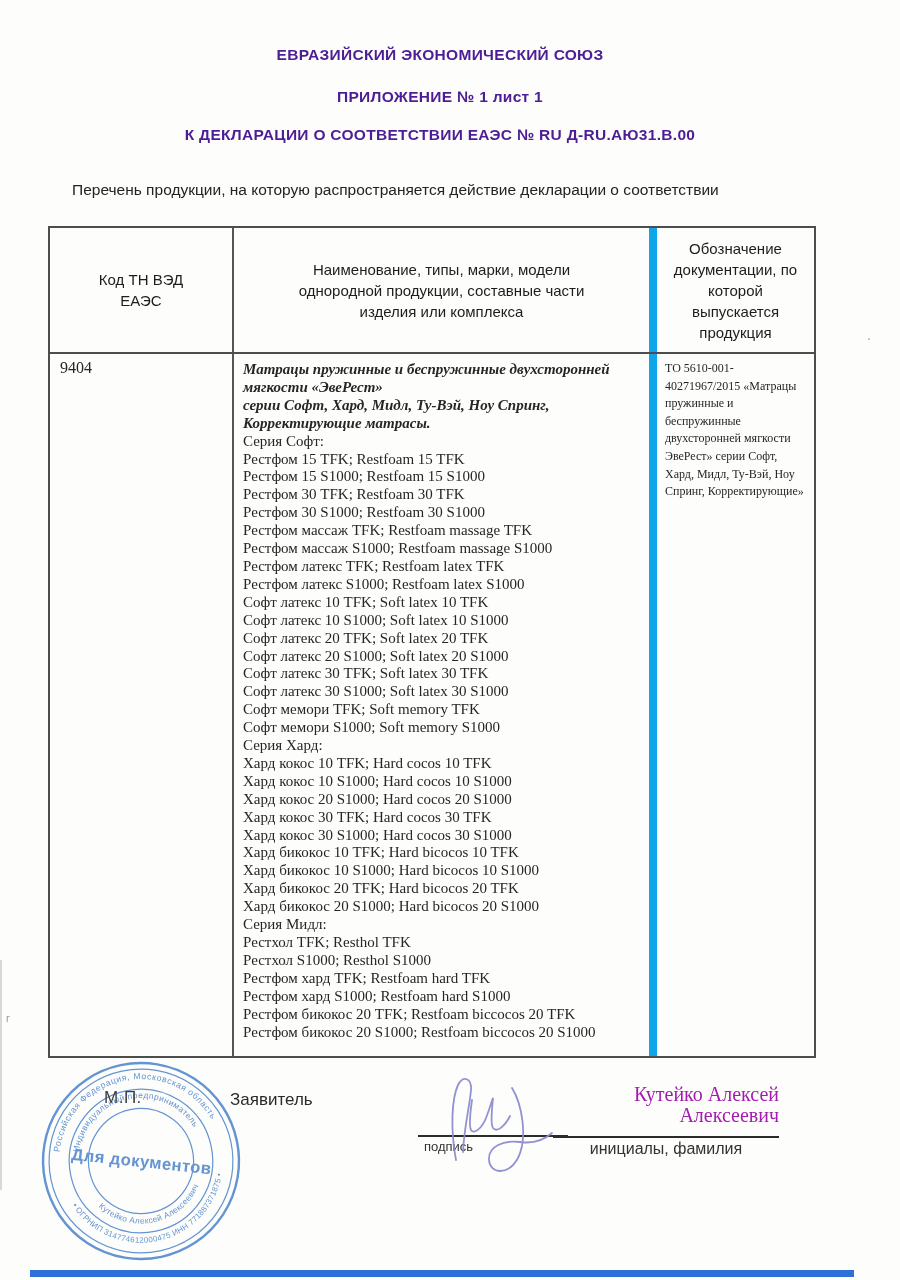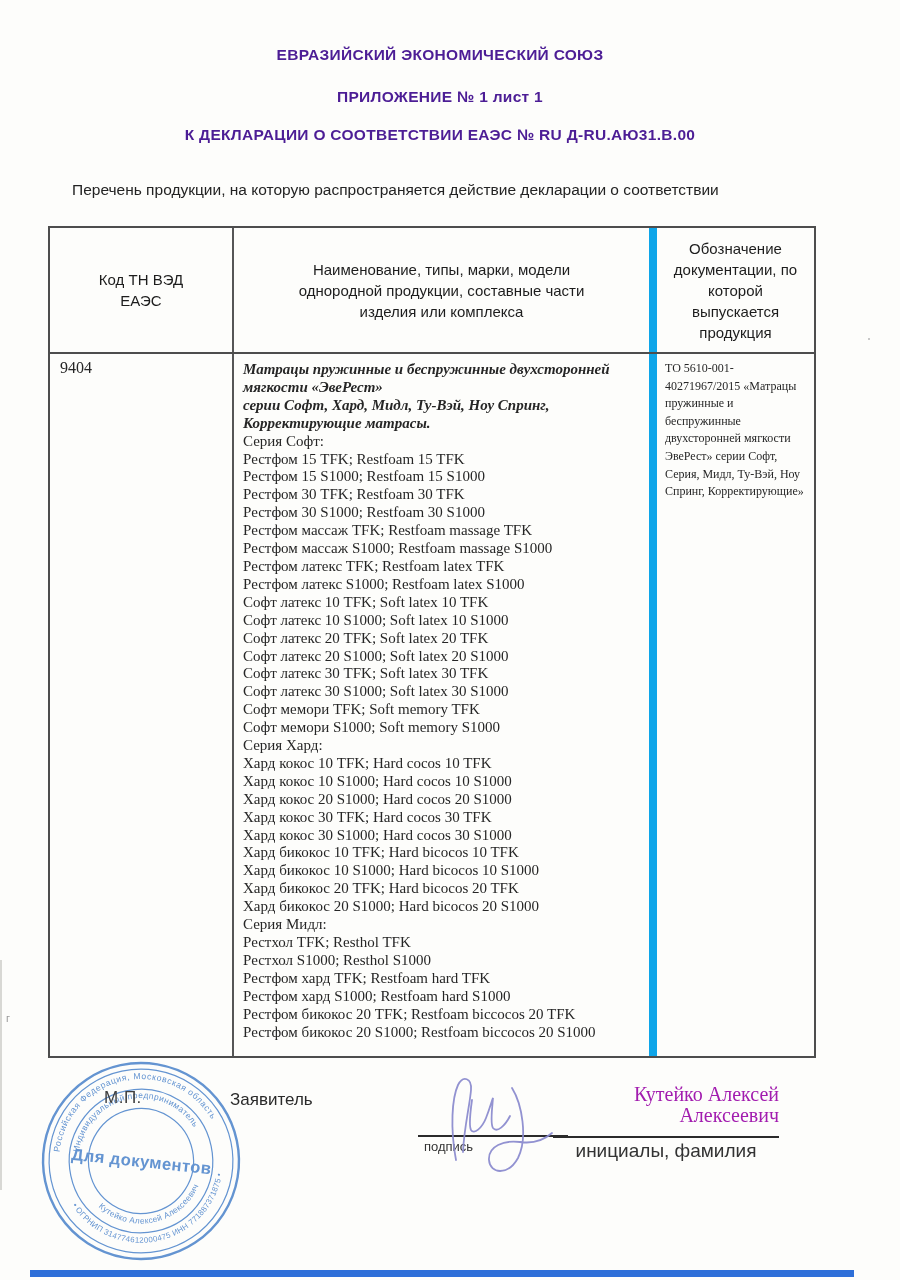--- a/index.html
+++ b/index.html
@@ -33,21 +33,21 @@
   .dlist{padding:6px 4px 0 8px;font-size:12px;}
   .dlist div{line-height:17.6px;white-space:nowrap;}
   
   .mp{left:104px;top:1088px;font-size:17px;color:#404040;letter-spacing:.5px;}
   .applicant{left:230px;top:1090px;font-size:17px;color:#2a2a2a;}
   .sig-line{left:418px;top:1135px;width:150px;height:2px;background:#2b2b2b;}
   .sig-caption{left:424px;top:1139px;font-size:13px;color:#333;}
   .name-block{left:553px;top:1084px;width:226px;text-align:right;
     font-family:"Liberation Serif",serif;font-size:20px;line-height:21px;color:#a21caf;}
   .name-line{left:553px;top:1136px;width:226px;height:2px;background:#2b2b2b;}
-  .name-caption{left:553px;top:1140px;width:226px;text-align:center;font-size:19px;color:#333;}
+  .name-caption{left:553px;top:1140px;width:226px;text-align:center;font-size:16px;color:#333;}
   
   .stamp{left:40px;top:1060px;width:202px;height:202px;transform:rotate(-12deg);opacity:.88;}
   
   .bottom-bar{left:30px;top:1270px;width:824px;height:7px;background:#2e6fd8;}
   .noise1{left:6px;top:1012px;font-size:11px;color:#9a9a9a;}
   .noise2{left:129px;top:1271px;width:3px;height:3px;background:#bdbdbd;}
   .noise3{left:868px;top:338px;width:2px;height:2px;background:#c8c8c8;}
   .edge-shadow{left:0;top:960px;width:2px;height:230px;background:#d8d8d4;}
   svg text{font-family:"Liberation Sans",sans-serif;}
 </style>
@@ -120,21 +120,21 @@
         <div>Рестфом бикокос 20 TFK; Restfoam biccocos 20 TFK</div>
         <div>Рестфом бикокос 20 S1000; Restfoam biccocos 20 S1000</div>
       </div>
     <div class="c3 bcell dlist">
         <div>ТО 5610-001-</div>
         <div>40271967/2015 «Матрацы</div>
         <div>пружинные и</div>
         <div>беспружинные</div>
         <div>двухсторонней мягкости</div>
         <div>ЭвеРест» серии Софт,</div>
-        <div>Серия, Мидл, Ту-Вэй, Ноу</div>
+        <div>Хард, Мидл, Ту-Вэй, Ноу</div>
         <div>Спринг, Корректирующие»</div>
       </div>
   </div>
 </div>
 
 <svg class="abs stamp" viewBox="0 0 200 200">
   <defs>
     <path id="arcOT" d="M 20.2,85.9 A 81,81 0 0 1 179.8,85.9"></path>
     <path id="arcOB" d="M 23.9,127.7 A 81,81 0 0 0 176.1,127.7"></path>
     <path id="arcIT" d="M 38.9,89.2 A 62,62 0 0 1 161.1,89.2"></path>

